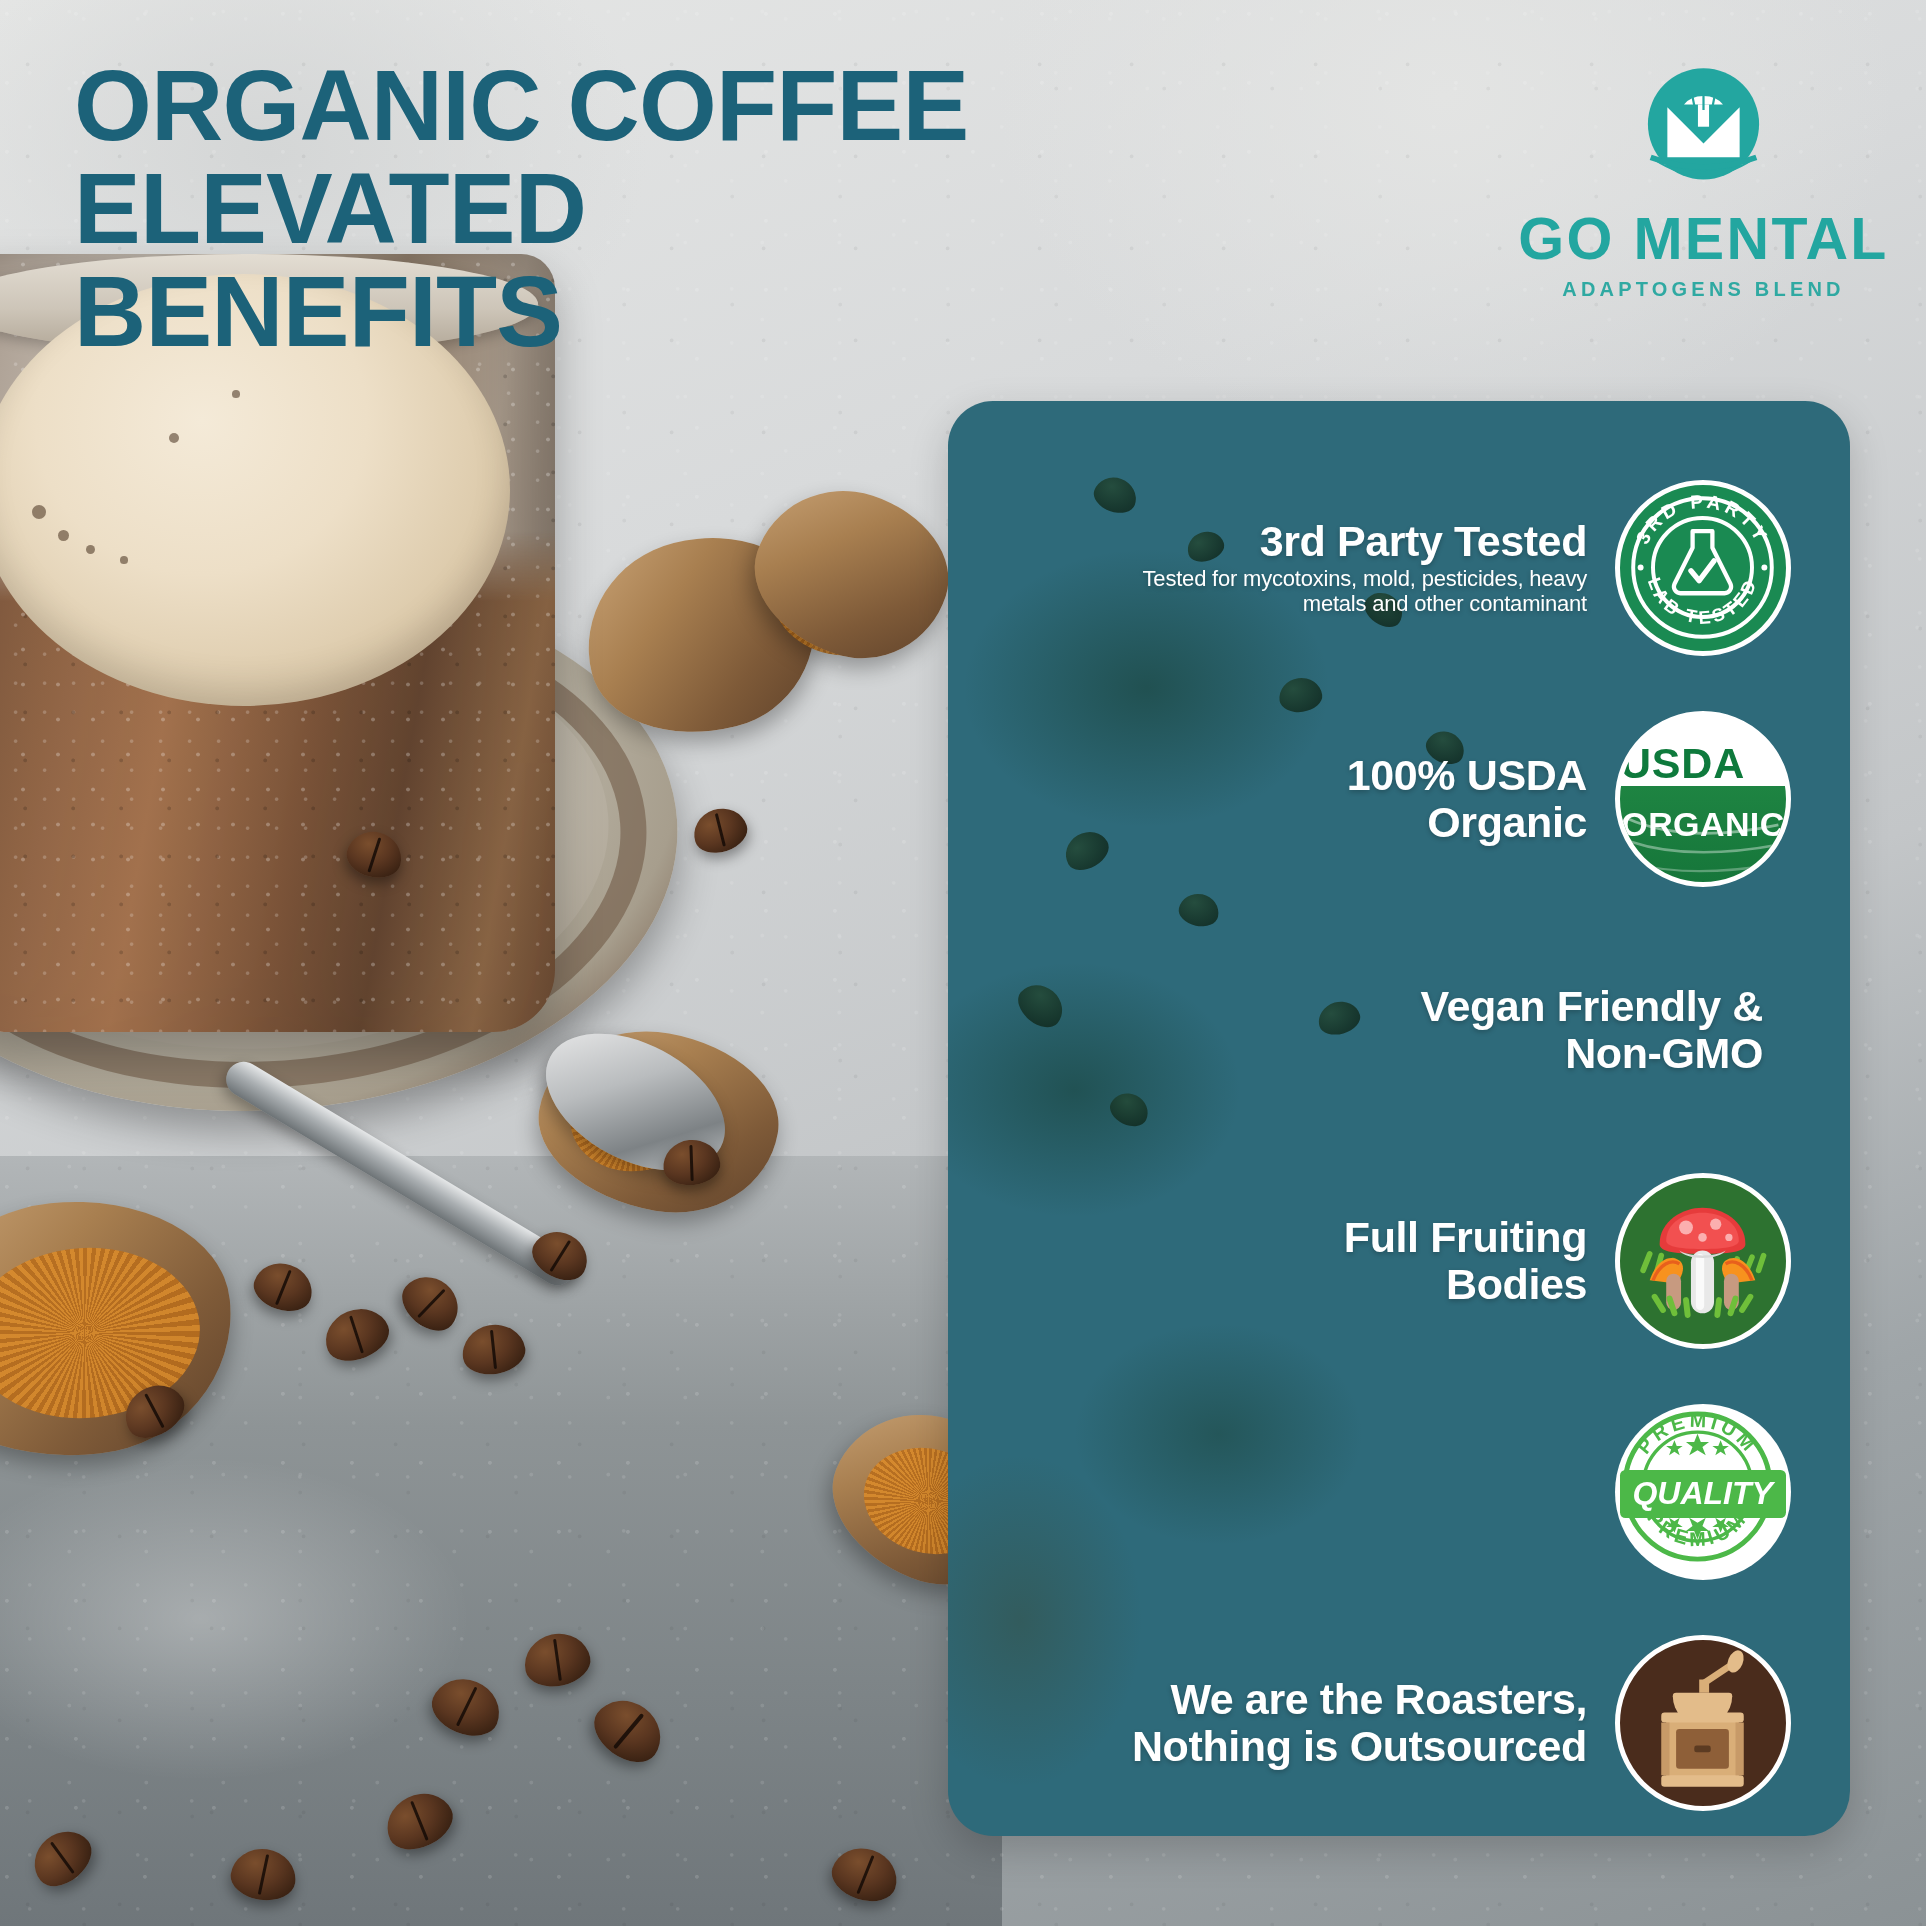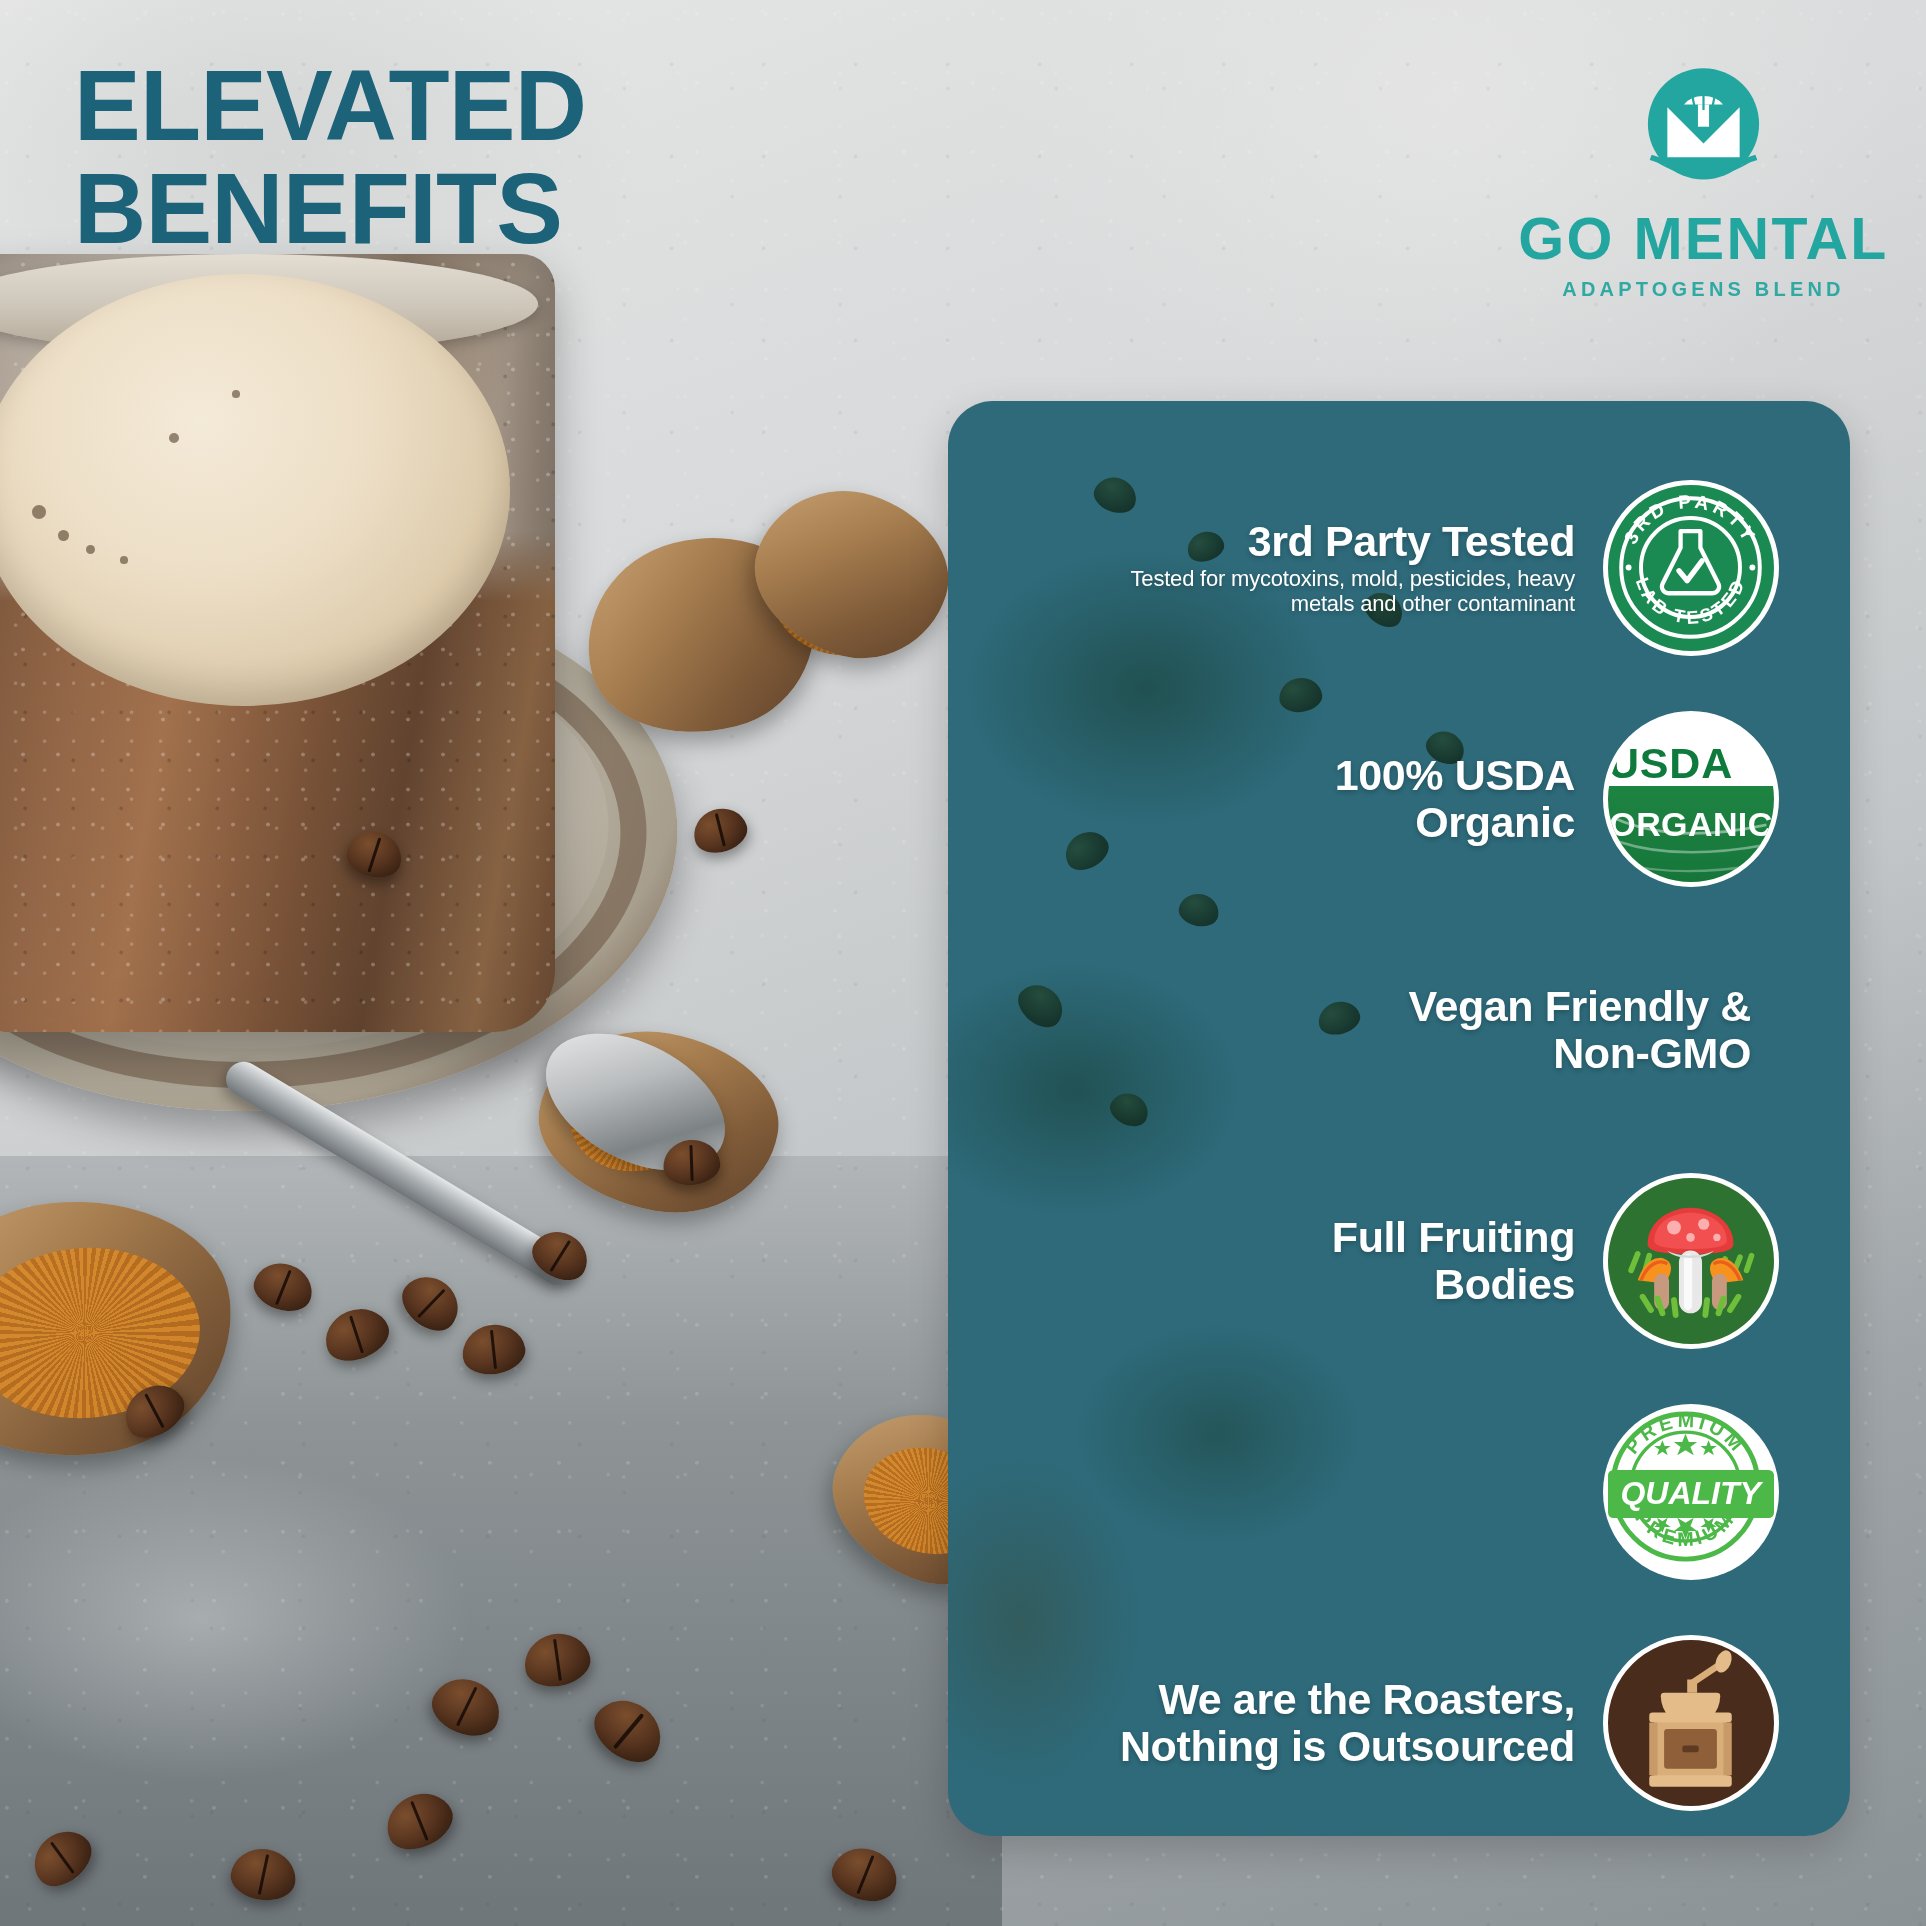--- a/index.html
+++ b/index.html
@@ -179,21 +179,21 @@
       radial-gradient(ellipse 254px 193px at 22% 20%, rgba(22,60,48,.55) 0%, rgba(22,60,48,0) 72%),
       radial-gradient(ellipse 231px 177px at 14% 48%, rgba(20,58,46,.50) 0%, rgba(20,58,46,0) 72%),
       radial-gradient(ellipse 200px 154px at 30% 72%, rgba(24,62,50,.45) 0%, rgba(24,62,50,0) 72%),
       radial-gradient(ellipse 170px 231px at 8% 85%, rgba(60,58,26,.30) 0%, rgba(60,58,26,0) 72%);
   }
   #panel .bg-bean {
     position:absolute; border-radius:50%/58% 58% 42% 42%;
     background:radial-gradient(ellipse at 35% 30%, rgba(36,74,56,.9) 0%, rgba(22,52,40,.9) 60%, rgba(14,38,30,.9) 100%);
   }
 
-  .rows { position:relative; z-index:3; padding:51px 12px 0 0; }
+  .rows { position:relative; z-index:3; padding:51px 0 0 0; }
   .row {
     display:flex; align-items:center; justify-content:flex-end;
     padding-right:59px;
     margin-bottom:0;
   }
   .row .txt {
     text-align:right; color:#ffffff; margin-right:28px;
     text-shadow:0 2.3px 5.4px rgba(0,0,0,.24);
   }
   .row .title {
@@ -296,20 +296,21 @@
   <div class="bean" style="left:524px;top:1634px;width:66px;height:52px;transform:rotate(-12deg);"></div>
   <div class="bean" style="left:593px;top:1703px;width:71px;height:55px;transform:rotate(36deg);"></div>
   <div class="bean" style="left:385px;top:1795px;width:68px;height:52px;transform:rotate(-26deg);"></div>
   <div class="bean" style="left:231px;top:1849px;width:65px;height:51px;transform:rotate(8deg);"></div>
   <div class="bean" style="left:31px;top:1834px;width:62px;height:48px;transform:rotate(-40deg);"></div>
   <div class="bean" style="left:832px;top:1849px;width:66px;height:51px;transform:rotate(18deg);"></div>
   <div class="bean" style="left:663px;top:1140px;width:57px;height:45px;transform:rotate(-6deg);"></div>
 </div>
 
 <div id="headline">
+  <span class="l1">ORGANIC COFFEE</span>
   <span class="l2">ELEVATED BENEFITS</span>
 </div>
 
 <div id="logo">
   <div class="mark">
     <svg viewBox="0 0 100 100" width="139" height="139" aria-hidden="true">
       <circle cx="50" cy="46" r="40" fill="#23A6A0"></circle>
       <path d="M24 70 V34 L50 60 L76 34 V70 Z" fill="#ffffff"></path>
       <path d="M36 32 A16 12 0 0 1 64 32 Z" fill="#ffffff"></path>
       <rect x="46" y="32" width="8" height="16" fill="#ffffff"></rect>

